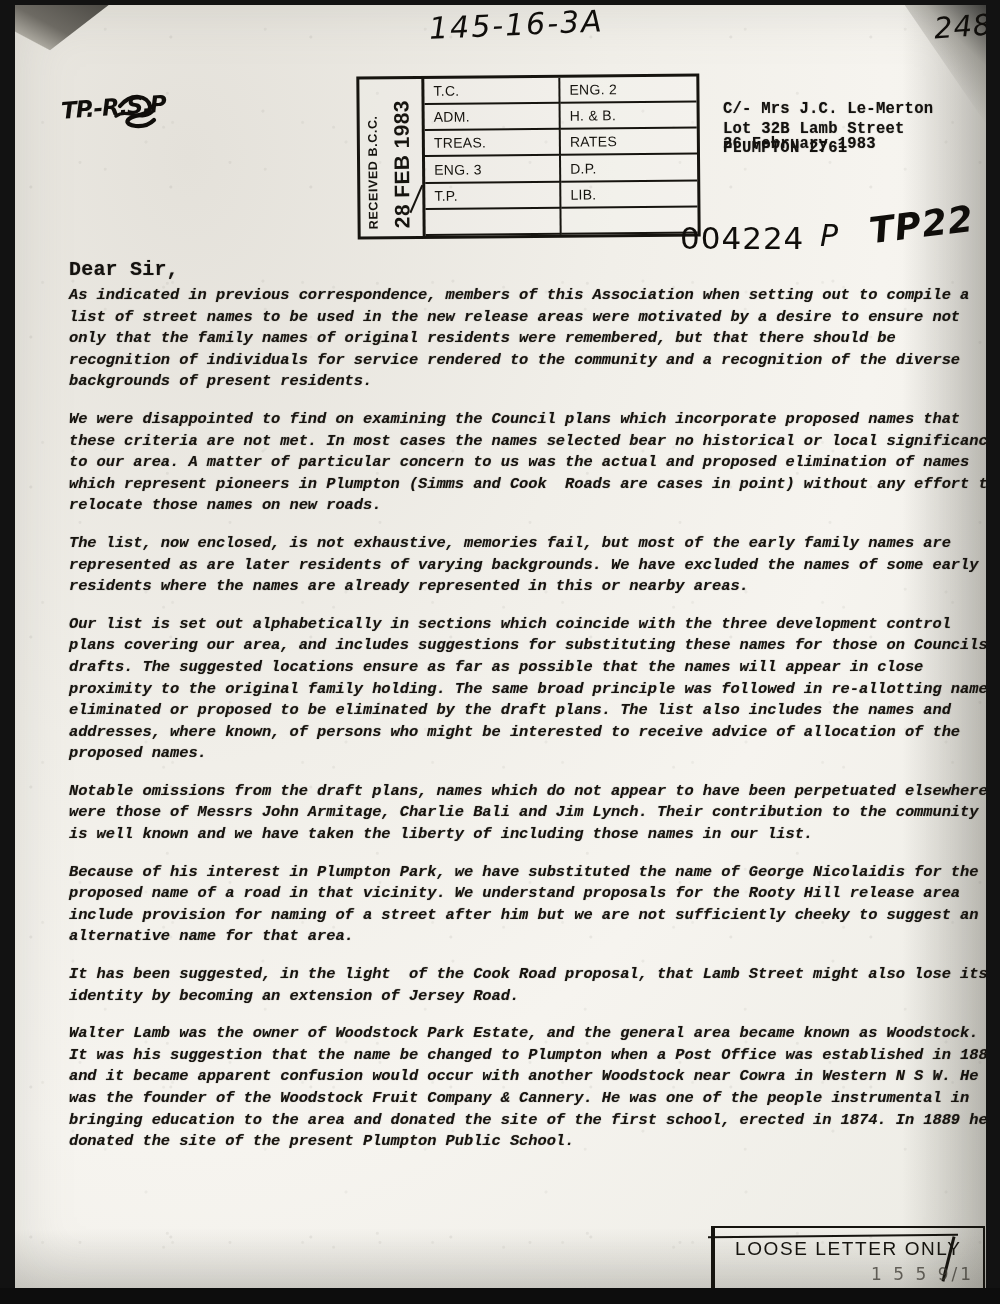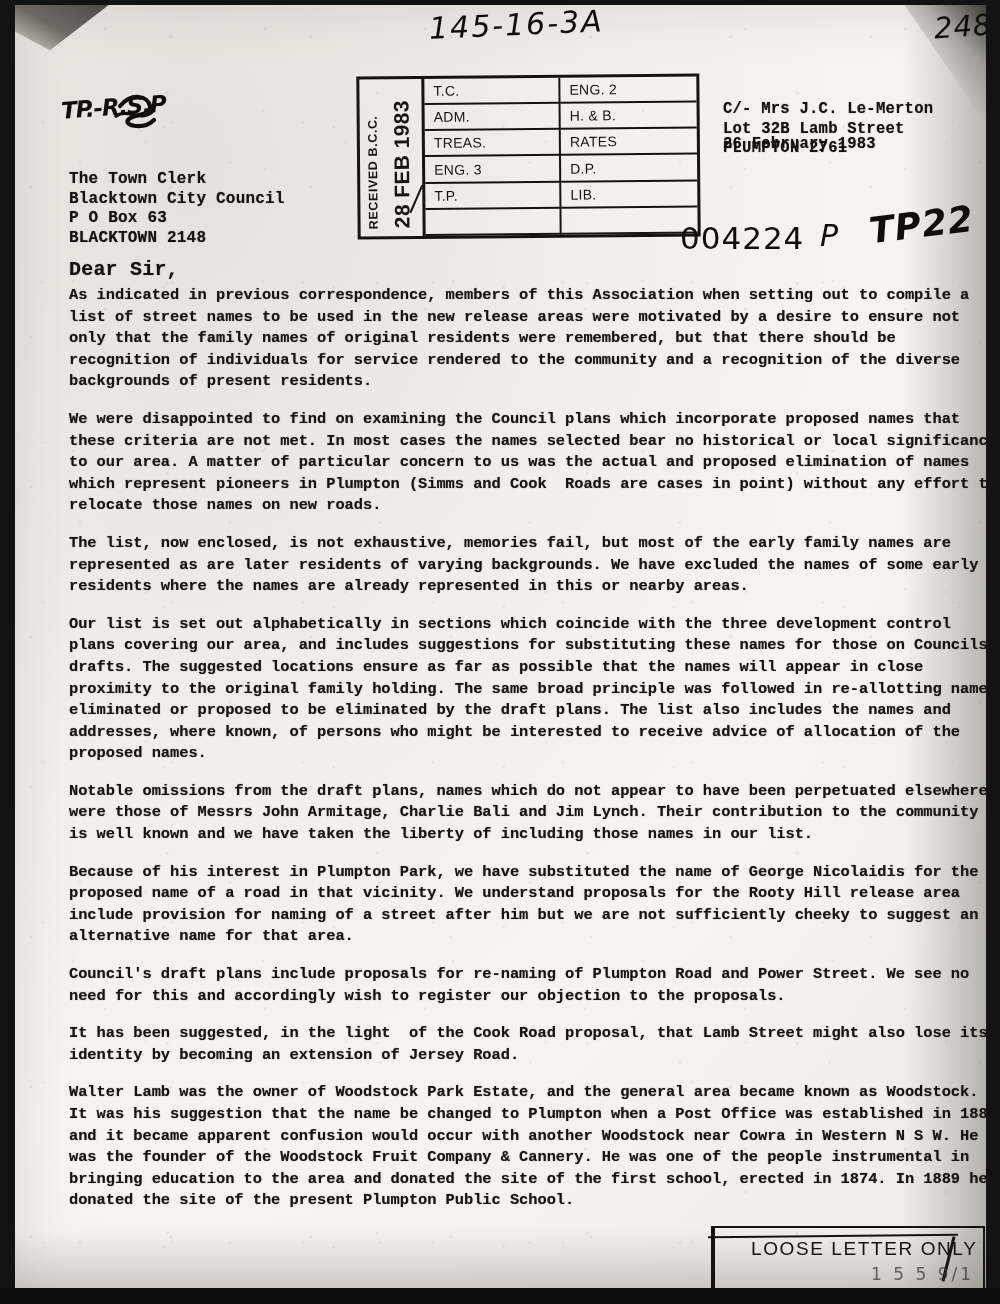--- a/index.html
+++ b/index.html
@@ -97,21 +97,21 @@
   #body{
     position:absolute;left:55px;top:281px;width:930px;
     font-family:"Liberation Mono","DejaVu Sans Mono",monospace;
     font-size:15.4px;
     line-height:21.6px;
     font-weight:700;
     color:#17140f;
     letter-spacing:-.05px;
     text-shadow:0 0 1.1px rgba(25,22,18,.5);
   }
-  #body p{margin:0 0 16px 0;white-space:pre-wrap;}
+  #body p{margin:0 0 16px 0;white-space:pre-wrap;font-style:italic;}
   #body p:last-child{margin-bottom:0;}
 
   
   #received-stamp{
     position:absolute;left:343px;top:71px;
     width:337px;height:157px;
     border:3px solid #16140f;
     display:flex;
     background:rgba(255,255,255,.12);
     transform:rotate(-.5deg);
@@ -210,21 +210,21 @@
 
   
   #loose-stamp{
     position:absolute;left:697px;top:1222px;
     width:268px;height:60px;
     border-left:4px solid #16140f;
     border-top:2px solid #16140f;
     border-right:2px solid #16140f;
   }
   #loose-stamp-text{
-    position:absolute;left:36px;top:10px;
+    position:absolute;left:20px;top:10px;
     font-family:"Liberation Sans",sans-serif;
     font-size:19px;letter-spacing:1.6px;color:#16140f;
     white-space:nowrap;
   }
   #loose-slash{
     position:absolute;left:232px;top:8px;
     width:3px;height:46px;background:#16140f;
     transform:rotate(14deg);
   }
   #loose-sub{
@@ -280,35 +280,30 @@
         <div class="stamp-cell stamp-row6"></div>
         <div class="stamp-cell col2 stamp-row6"></div>
       </div>
       <div id="tp-tick"></div>
     </div>
 
     <div class="hand" id="reg-number">004224</div>
     <div class="hand" id="reg-p">P</div>
     <div class="hand" id="dept-code">TP22</div>
 
-    <div class="tw" id="addressee"><span>The Town Clerk</span>
-<span>Blacktown City Council</span>
-<span>P O Box 63</span>
-<span>BLACKTOWN 2148</span></div>
 
     <div class="tw" id="salutation">Dear Sir,</div>
 
     <div id="body">
       <p>As indicated in previous correspondence, members of this Association when setting out to compile a list of street names to be used in the new release areas were motivated by a desire to ensure not only that the family names of original residents were remembered, but that there should be recognition of individuals for service rendered to the community and a recognition of the diverse backgrounds of present residents.</p>
       <p>We were disappointed to find on examining the Council plans which incorporate proposed names that these criteria are not met. In most cases the names selected bear no historical or local significance to our area. A matter of particular concern to us was the actual and proposed elimination of names which represent pioneers in Plumpton (Simms and Cook  Roads are cases in point) without any effort to relocate those names on new roads.</p>
       <p>The list, now enclosed, is not exhaustive, memories fail, but most of the early family names are represented as are later residents of varying backgrounds. We have excluded the names of some early residents where the names are already represented in this or nearby areas.</p>
       <p>Our list is set out alphabetically in sections which coincide with the three development control plans covering our area, and includes suggestions for substituting these names for those on Councils drafts. The suggested locations ensure as far as possible that the names will appear in close proximity to the original family holding. The same broad principle was followed in re-allotting names eliminated or proposed to be eliminated by the draft plans. The list also includes the names and addresses, where known, of persons who might be interested to receive advice of allocation of the proposed names.</p>
       <p>Notable omissions from the draft plans, names which do not appear to have been perpetuated elsewhere, were those of Messrs John Armitage, Charlie Bali and Jim Lynch. Their contribution to the community is well known and we have taken the liberty of including those names in our list.</p>
       <p>Because of his interest in Plumpton Park, we have substituted the name of George Nicolaidis for the proposed name of a road in that vicinity. We understand proposals for the Rooty Hill release area include provision for naming of a street after him but we are not sufficiently cheeky to suggest an alternative name for that area.</p>
-      <p>Council's draft plans include proposals for re-naming of Plumpton Road and Power Street. We see no need for this and accordingly wish to register our objection to the proposals.</p>
       <p>It has been suggested, in the light  of the Cook Road proposal, that Lamb Street might also lose its identity by becoming an extension of Jersey Road.</p>
       <p>Walter Lamb was the owner of Woodstock Park Estate, and the general area became known as Woodstock. It was his suggestion that the name be changed to Plumpton when a Post Office was established in 1889 and it became apparent confusion would occur with another Woodstock near Cowra in Western N S W. He was the founder of the Woodstock Fruit Company &amp; Cannery. He was one of the people instrumental in bringing education to the area and donated the site of the first school, erected in 1874. In 1889 he donated the site of the present Plumpton Public School.</p>
     </div>
 
     <div id="strike"></div>
 
     <div id="loose-stamp">
       <div id="loose-stamp-text">LOOSE LETTER ONLY</div>
       <div id="loose-slash"></div>
       <div id="loose-sub">1 5 5 9/1</div>

